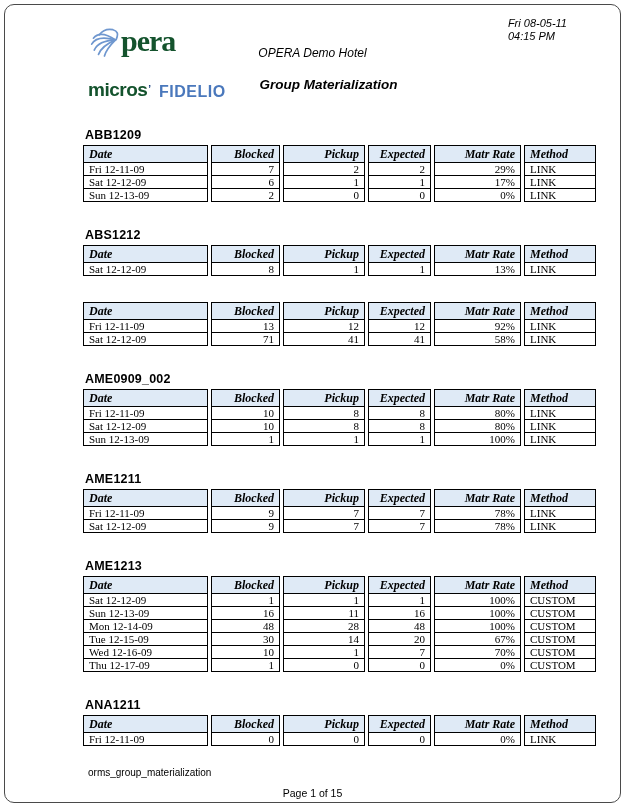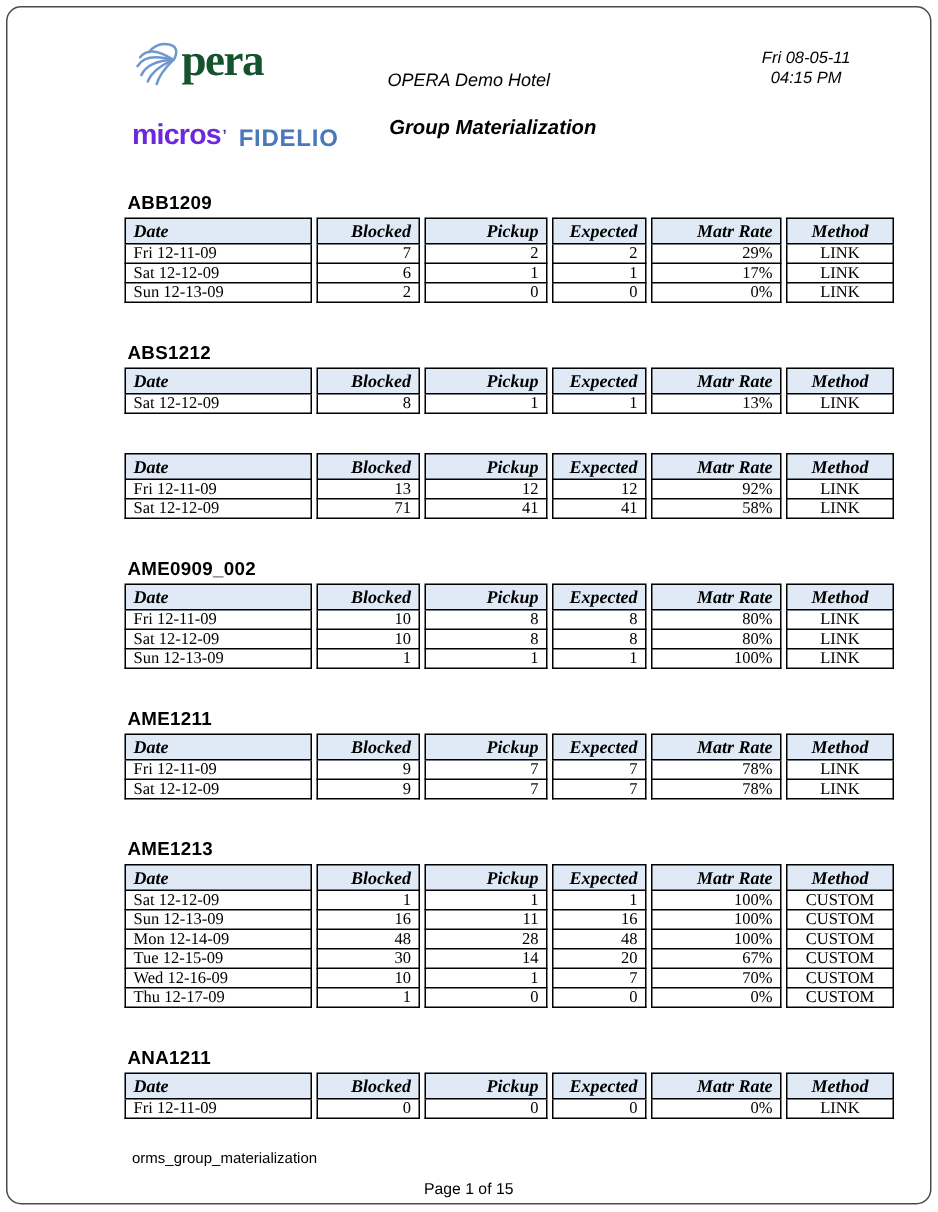--- a/index.html
+++ b/index.html
@@ -13,28 +13,28 @@
   }
   
   .rpt-header{position:relative;height:128px;}
   .logo-block{position:absolute;left:90px;top:28px;width:130px;}
   .opera-logo{display:flex;align-items:flex-start;}
   .opera-letters{
     font-family:"Liberation Serif",serif;font-weight:bold;font-size:30px;
     color:#14532d;letter-spacing:-1px;line-height:26px;margin-left:-3px;
   }
   .micros-fidelio{display:flex;align-items:center;margin-top:12px;margin-left:-2px;}
-  .micros-text{font-size:19px;font-weight:bold;color:#6d28d9;letter-spacing:-0.5px;}
+  .micros-text{font-size:19px;font-weight:bold;color:#14532d;letter-spacing:-0.5px;}
   .micros-mark{font-size:10px;font-weight:bold;color:#1c3f7d;vertical-align:top;line-height:10px;margin-left:1px;}
   .logo-divider{width:2px;height:22px;background:#8fb3de;margin:2px 4px 0 4px;}
   .fidelio-text{font-size:16px;font-weight:bold;color:#4a78bc;letter-spacing:0.5px;margin-top:3px;}
   .center-titles{position:absolute;left:0;right:0;top:46px;text-align:center;}
   .hotel-name{font-style:italic;font-size:12px;}
   .report-title{font-style:italic;font-weight:bold;font-size:13.5px;margin-top:17px;padding-left:32px;}
-  .datetime{position:absolute;right:58px;top:33px;text-align:center;font-style:italic;font-size:11px;line-height:13px;}
+  .datetime{position:absolute;right:58px;top:17px;text-align:left;font-style:italic;font-size:11px;line-height:13px;}
   
   .groups{margin-left:80px;width:470px;}
   .group + .group{margin-top:26px;}
   .group-name{margin:0 0 3px 5px;font-size:12.5px;font-weight:bold;letter-spacing:0.2px;}
   table.grp-table{
     border-collapse:separate;border-spacing:3px 0;table-layout:fixed;
     width:466px;font-family:"Liberation Serif",serif;
   }
   table.grp-table th{
     border:1px solid #000;background:#dfeaf6;
@@ -44,21 +44,21 @@
   table.grp-table td{
     border:1px solid #000;border-top:none;
     font-size:11px;height:12px;padding:0 5px;line-height:12px;
     overflow:hidden;white-space:nowrap;
   }
   .c0{width:113px;text-align:left;}
   .c1{width:57px;text-align:right;}
   .c2{width:70px;text-align:right;}
   .c3{width:51px;text-align:right;}
   .c4{width:75px;text-align:right;}
-  .c5{width:60px;text-align:center;}
+  .c5{width:60px;text-align:left;}
   
   .rpt-footer{margin:21px 60px 0 88px;display:flex;justify-content:space-between;font-size:10px;}
   .filter-left{display:flex;}
   .filter-label{width:50px;}
   .page-info{text-align:center;margin-top:9px;font-size:10.5px;}
 </style>
 </head>
 <body>
 
 <div class="page-border"></div>

